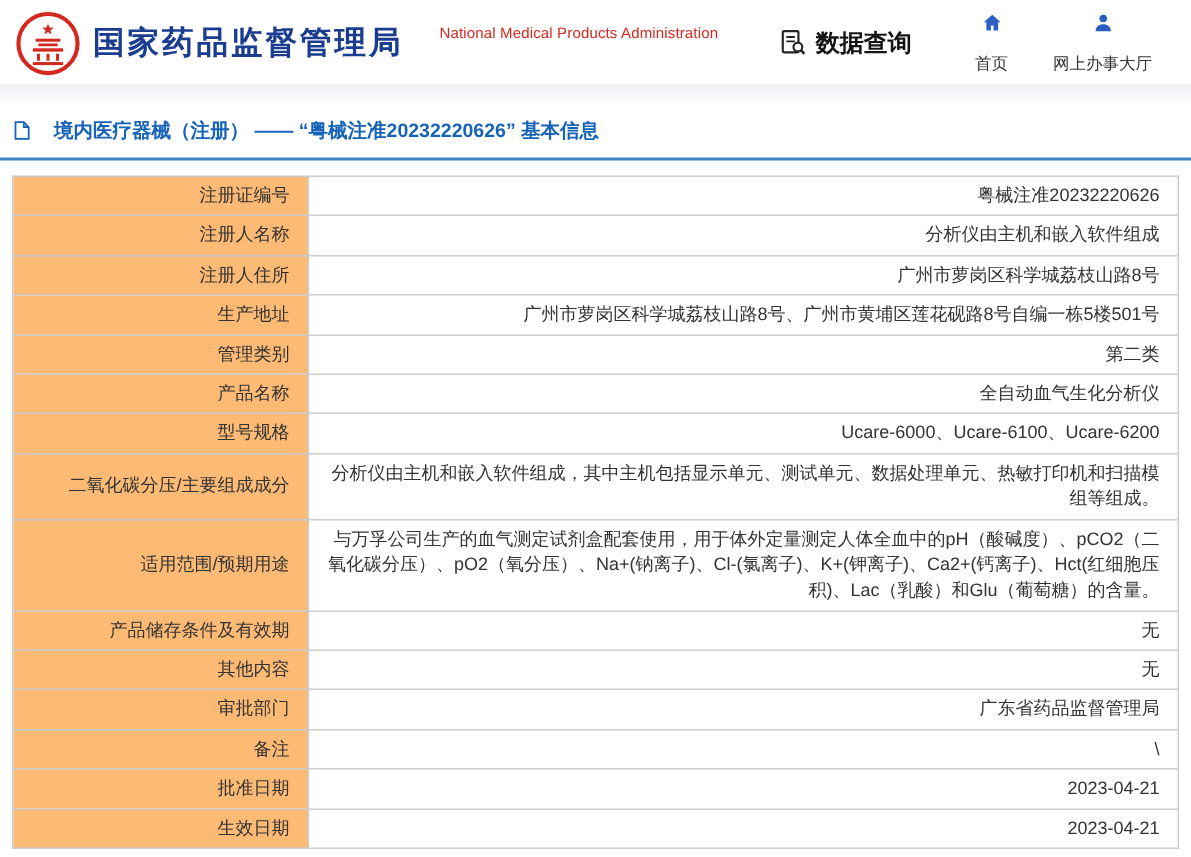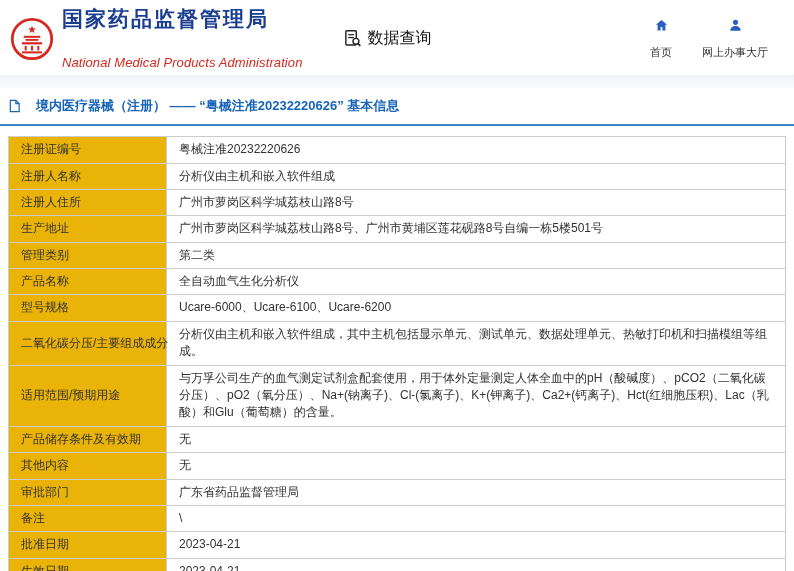--- a/index.html
+++ b/index.html
@@ -14,43 +14,41 @@
 
   
   .header {
     display: flex;
     align-items: center;
     padding: 7px 14px 5px 10px;
     background: #fff;
   }
   .brand { display: flex; align-items: center; gap: 8px; }
   .emblem { width: 44px; height: 44px; flex: 0 0 auto; }
-  .brand-text { display: flex; flex-direction: column; gap: 24px; }
+  .brand-text { display: flex; flex-direction: row; gap: 24px; }
   .brand-cn {
     font-size: 21px;
     font-weight: bold;
     color: #1b3d8f;
     letter-spacing: 2px;
     line-height: 1.15;
     white-space: nowrap;
   }
   .brand-en {
-    font-size: 13px;
+    font-size: 10px;
     color: #d5281e;
     letter-spacing: 0.1px;
     white-space: nowrap;
-    font-style: italic;
   }
   .section-title {
     display: flex;
-    align-items: center;
     gap: 6px;
     margin-left: 40px;
     font-size: 16px;
-    font-weight: normal;
+    font-weight: bold;
     color: #151515;
     white-space: nowrap;
   }
   .top-nav { margin-left: auto; display: flex; gap: 30px; padding-right: 12px; }
   .nav-item {
     display: flex;
     flex-direction: column;
     align-items: center;
     gap: 12px;
     font-size: 11px;
@@ -89,26 +87,26 @@
   .info-table td {
     border: 1px solid #ccc;
     font-size: 12px;
     line-height: 1.45;
     padding: 4px 12px;
     color: #333;
     word-break: break-all;
     vertical-align: middle;
   }
   td.label-cell {
-    width: 158px;
-    text-align: left;
-    background: #eab308;
-    white-space: nowrap;
-  }
-  td.value-cell { text-align: left; background: #fff; }
+    width: 197px;
+    text-align: right;
+    background: #fdba74;
+    white-space: nowrap;
+  }
+  td.value-cell { text-align: right; background: #fff; }
 </style>
 </head>
 <body>
 
 <div class="header">
   <div class="brand">
     <svg class="emblem" viewBox="0 0 48 48" aria-hidden="true">
       <circle cx="24" cy="24" r="21.5" fill="#ffffff" stroke="#d5281e" stroke-width="3"></circle>
       <polygon fill="#d5281e" points="24,9.5 25.1,12.4 28.2,12.5 25.8,14.4 26.6,17.4 24,15.7 21.4,17.4 22.2,14.4 19.8,12.5 22.9,12.4"></polygon>
       <rect x="15" y="20.5" width="18" height="2.2" fill="#d5281e"></rect>

